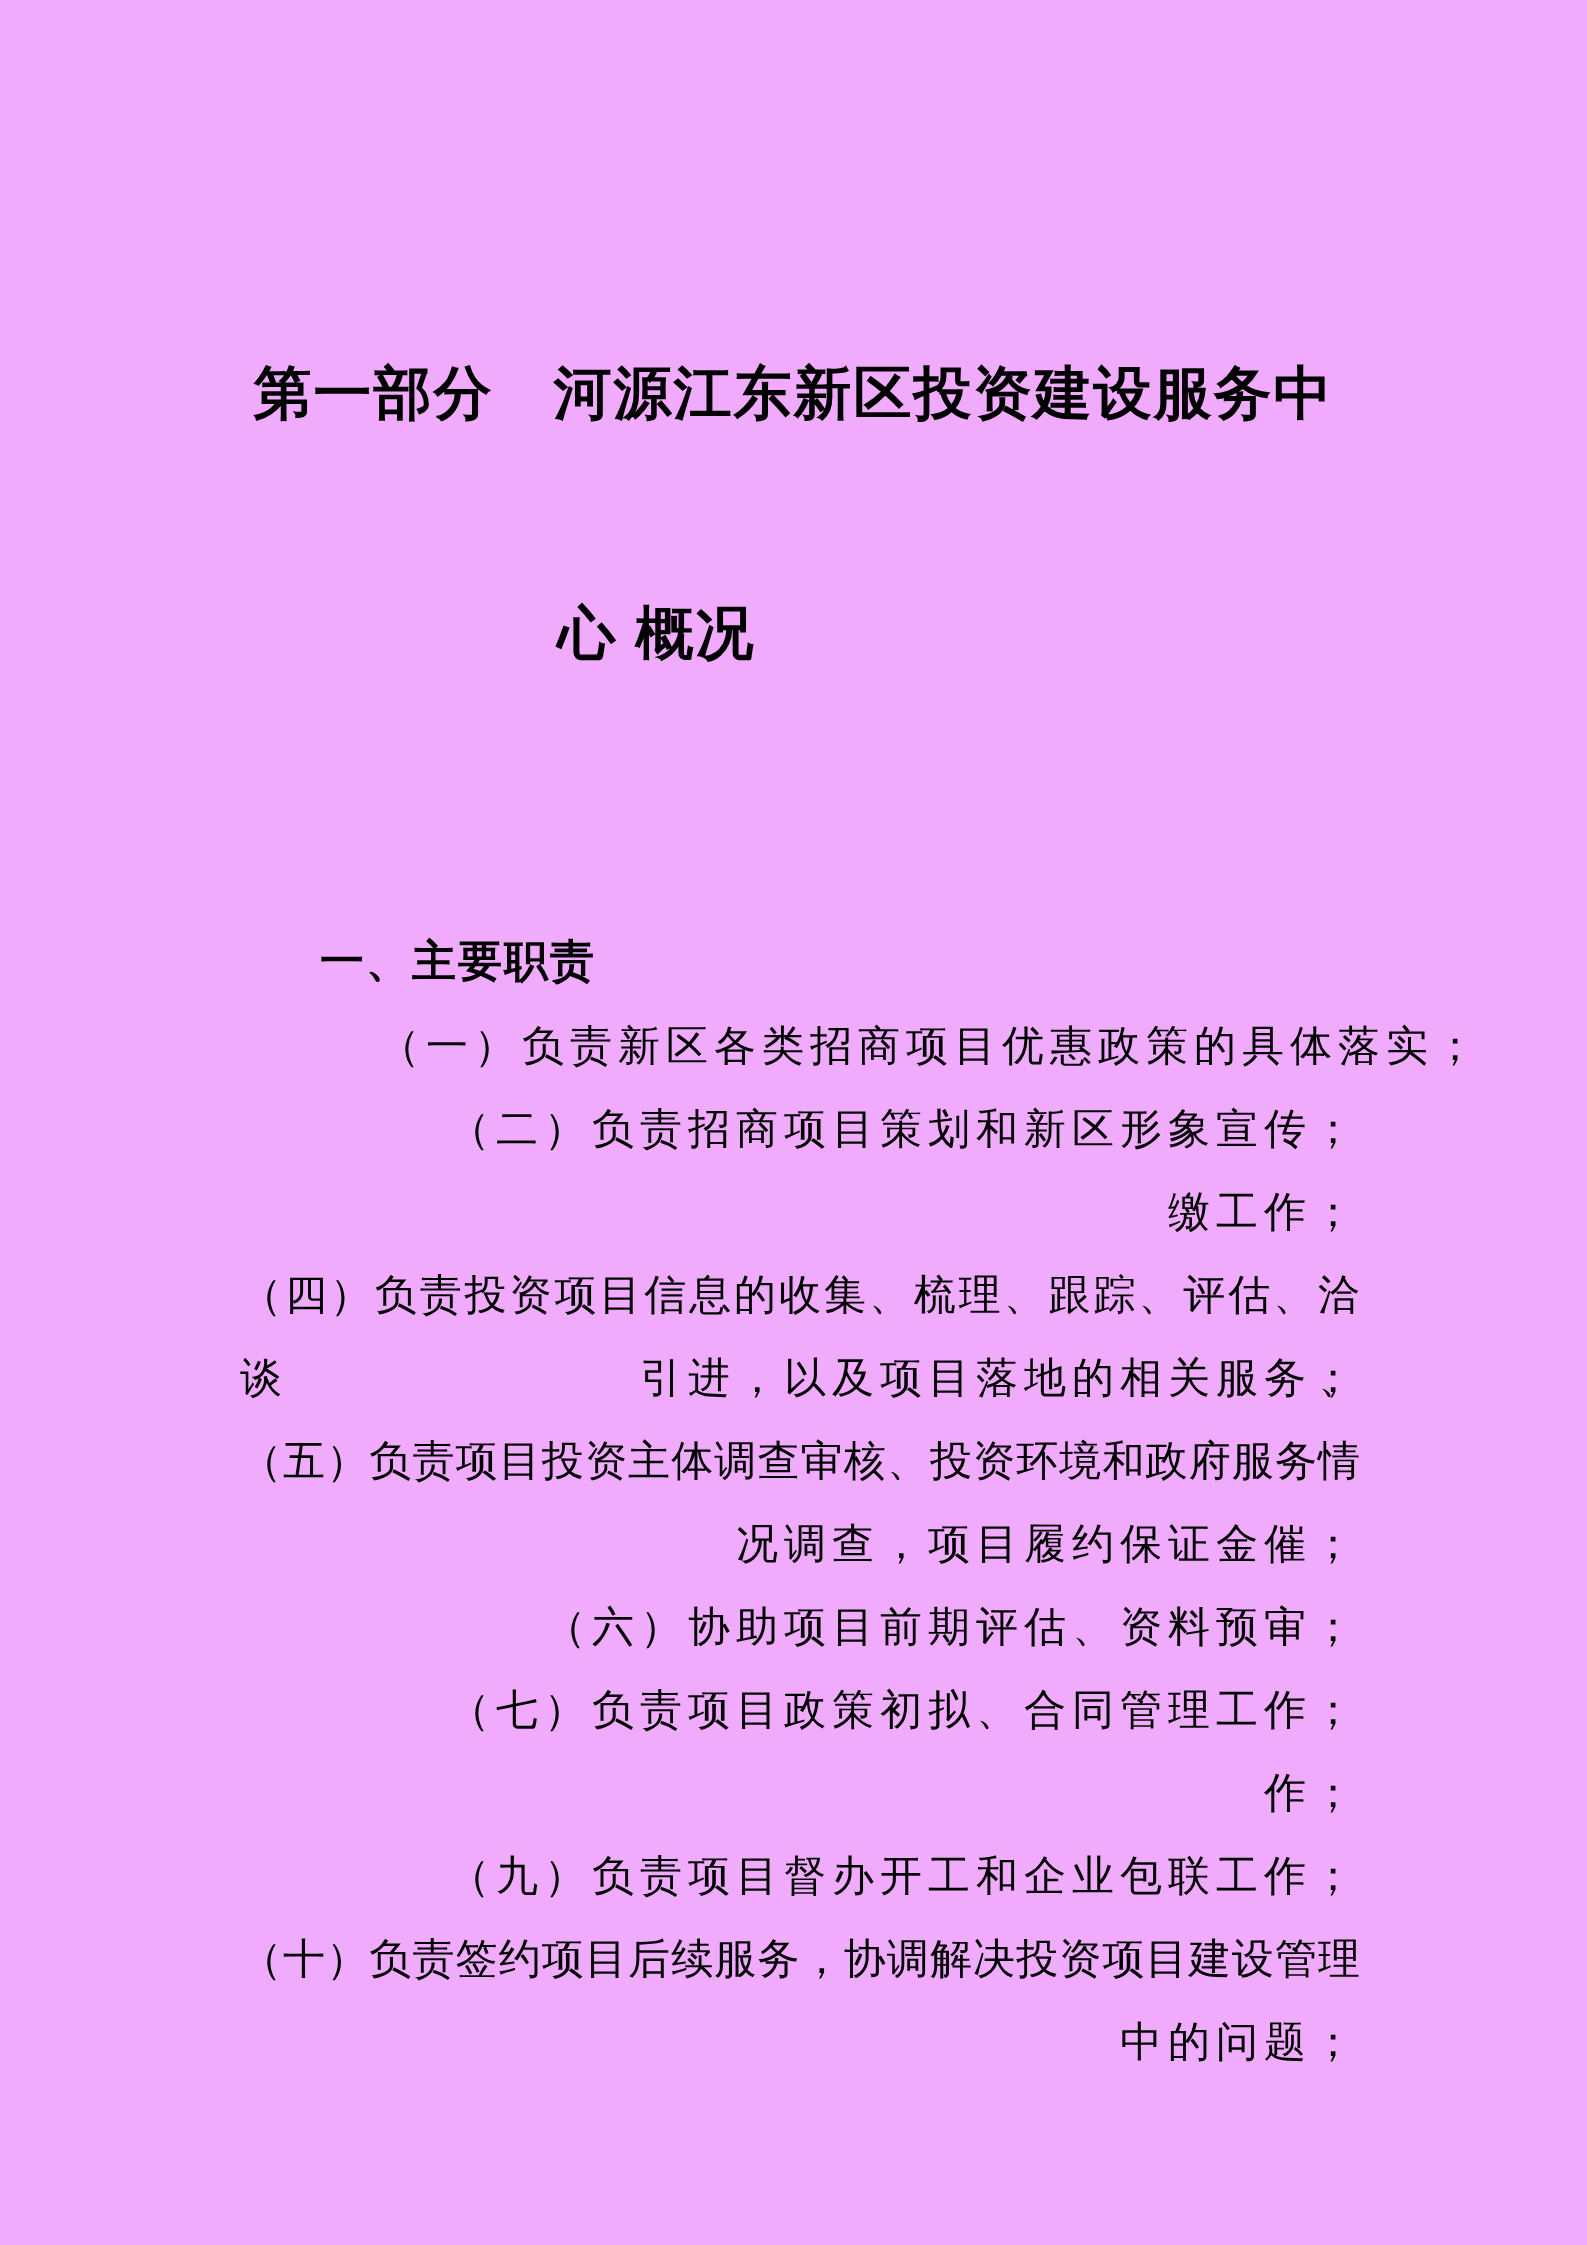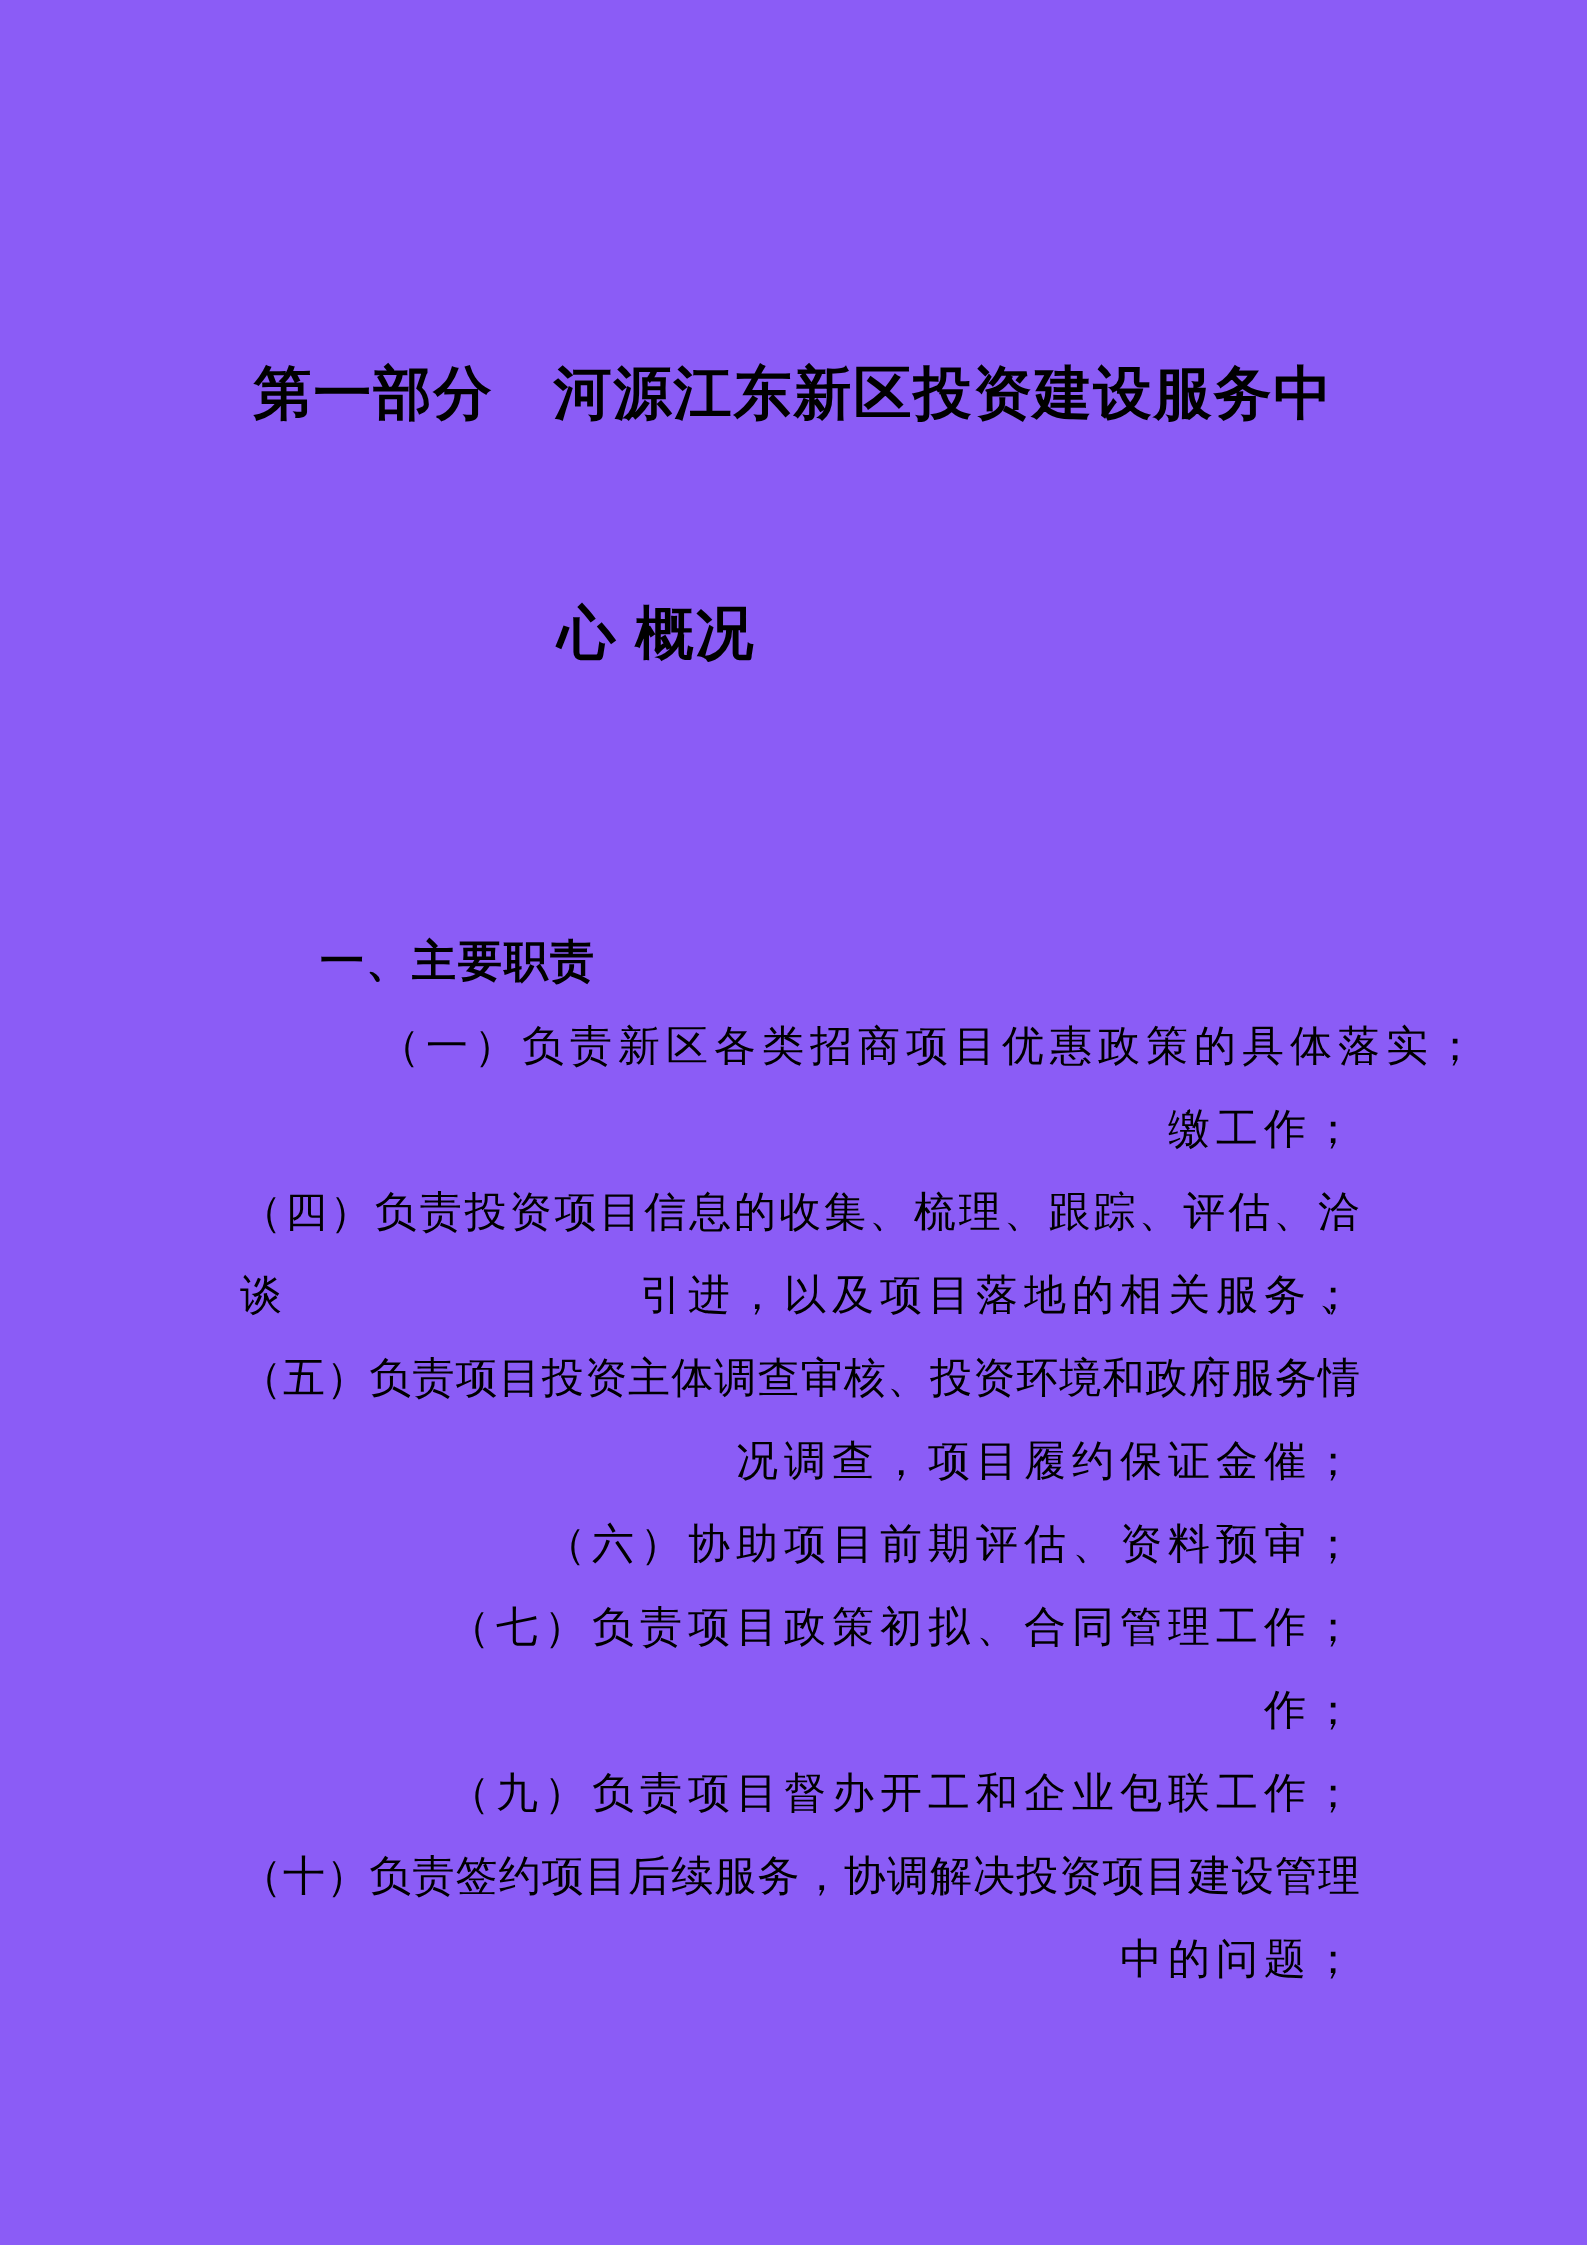--- a/index.html
+++ b/index.html
@@ -1,21 +1,21 @@
 <!DOCTYPE html>
 <html lang="zh"><head>
 <meta charset="utf-8">
 <style>
   html,body{margin:0;padding:0;background:#888;}
   .page{
     position:relative;
     width:1587px;
     height:2245px;
     margin:0 auto;
-    background:#8b5cf6;
+    background:#f0abfc;
     color:#000000;
     overflow:hidden;
   }
   .doc-title{
     margin-top:193px;
     text-align:center;
     font-family:"Liberation Sans","DejaVu Sans",sans-serif;
     font-weight:700;
     font-size:58px;
     line-height:80px;
@@ -69,20 +69,21 @@
   <div class="doc-title">
     <div class="t1">第一部分　河源江东新区投资建设服务中</div>
     <div class="t2">心 概况</div>
   </div>
 
   <div class="section-heading">一、主要职责</div>
 
   <div class="body-text">
 
   <div class="line indent end">（一）负责新区各类招商项目优惠政策的具体落实；</div>
+      <div class="line end">（二）负责招商项目策划和新区形象宣传；</div>
       <div class="line end">缴工作；</div>
       <div class="line fill">（四）负责投资项目信息的收集、梳理、跟踪、评估、洽谈、</div>
       <div class="line end">引进，以及项目落地的相关服务；</div>
       <div class="line fill">（五）负责项目投资主体调查审核、投资环境和政府服务情</div>
       <div class="line end">况调查，项目履约保证金催；</div>
       <div class="line end">（六）协助项目前期评估、资料预审；</div>
       <div class="line end">（七）负责项目政策初拟、合同管理工作；</div>
       <div class="line end">作；</div>
       <div class="line end">（九）负责项目督办开工和企业包联工作；</div>
       <div class="line fill">（十）负责签约项目后续服务，协调解决投资项目建设管理</div>

